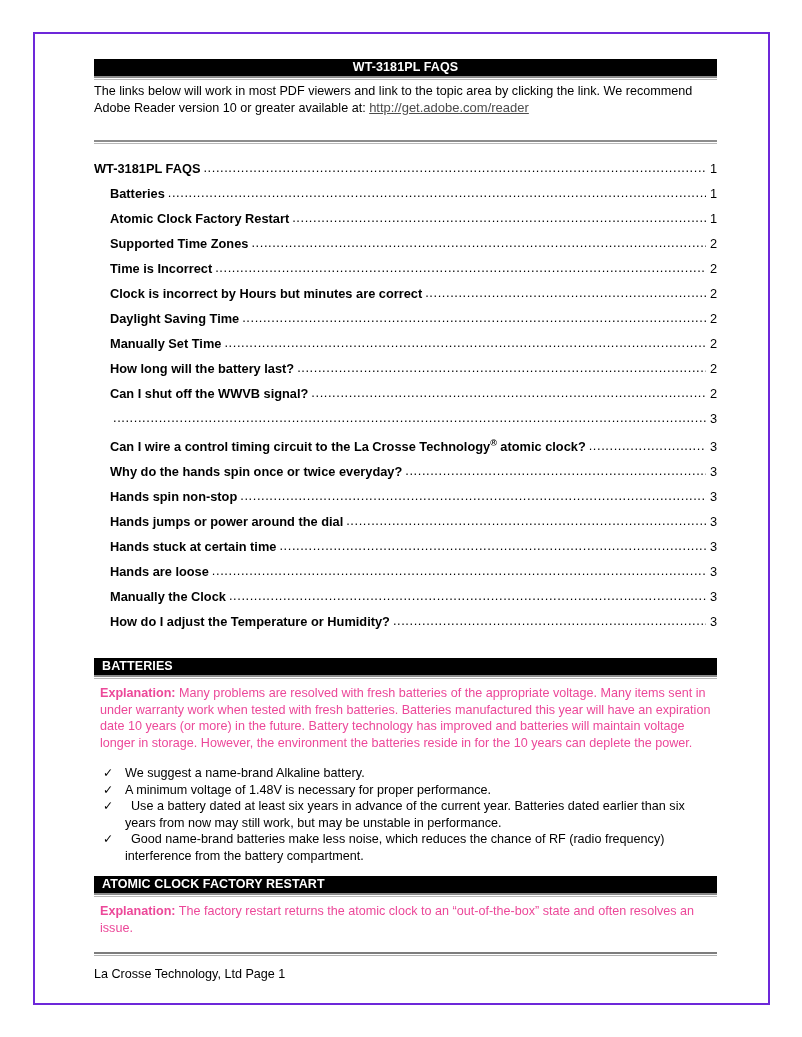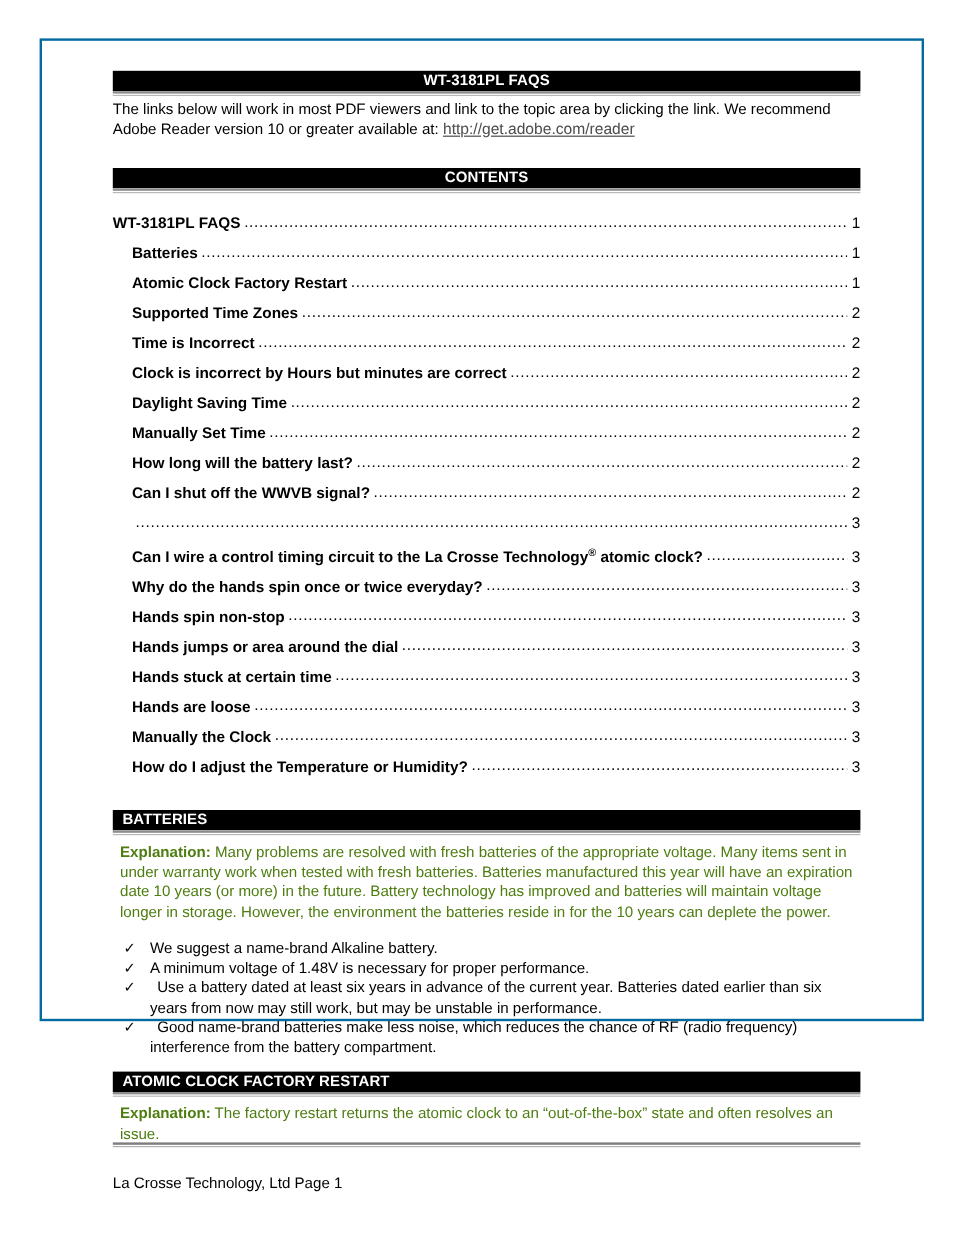--- a/index.html
+++ b/index.html
@@ -12,22 +12,22 @@
     height: 1037px;
     font-family: "Liberation Sans", sans-serif;
     -webkit-font-smoothing: none;
   }
 
   .page {
     position: absolute;
     left: 33px;
     top: 32px;
     width: 737px;
-    height: 819px;
-    border: 2px solid #0369a1;
+    height: 973px;
+    border: 2px solid #6d28d9;
     box-sizing: border-box;
     background: #ffffff;
   }
 
   .content {
     position: absolute;
     left: 59px;
     top: 25px;
     width: 623px;
   }
@@ -100,21 +100,21 @@
     text-align: right;
     font-weight: normal;
   }
   .sup { font-size: 9px; vertical-align: super; font-weight: bold; }
 
   
   .section { margin-top: 0px; }
   .section-body {
     font-size: 12.6px;
     line-height: 16.5px;
-    color: #4d7c0f;
+    color: #ec4899;
     margin-top: 6px;
     padding-left: 6px;
     width: 612px;
   }
   .section-body b { font-weight: bold; }
 
   .checklist {
     margin-top: 14px;
     padding-left: 6px;
     font-size: 12.6px;
@@ -149,21 +149,21 @@
   .footer-rule {
     height: 4px;
     border-top: 2px solid #7d7d7d;
     border-bottom: 1px solid #b0b0b0;
     box-sizing: border-box;
   }
   .footer-text {
     font-size: 12.6px;
     line-height: 16px;
     color: #000000;
-    margin-top: 22px;
+    margin-top: 10px;
   }
 
   .spacer-24 { height: 24px; }
   .spacer-12 { height: 12px; }
 </style>
 </head>
 <body>
 
 <div class="page">
 
@@ -175,21 +175,20 @@
     </div>
 
     <div class="intro">
       <span>The links below will work in most PDF viewers and link to the topic area by clicking the link. We recommend Adobe Reader version 10 or greater available at:</span>
       <span class="link">http://get.adobe.com/reader</span>
     </div>
 
     <div class="spacer-24"></div>
 
     <div class="barblock">
-      <div class="bar center">CONTENTS</div>
       <div class="rule"></div>
     </div>
 
     <div class="toc">
         <div class="toc-row lvl1">
           <span class="toc-label">WT-3181PL FAQS</span>
           <span class="toc-gap"></span>
           <span class="toc-dots">.......................................................................................................................................................................</span>
           <span class="toc-page">1</span>
         </div>
@@ -264,21 +263,21 @@
           <span class="toc-dots">.......................................................................................................................................................................</span>
           <span class="toc-page">3</span>
         </div>
         <div class="toc-row lvl2">
           <span class="toc-label">Hands spin non-stop</span>
           <span class="toc-gap"></span>
           <span class="toc-dots">.......................................................................................................................................................................</span>
           <span class="toc-page">3</span>
         </div>
         <div class="toc-row lvl2">
-          <span class="toc-label">Hands jumps or area around the dial</span>
+          <span class="toc-label">Hands jumps or power around the dial</span>
           <span class="toc-gap"></span>
           <span class="toc-dots">.......................................................................................................................................................................</span>
           <span class="toc-page">3</span>
         </div>
         <div class="toc-row lvl2">
           <span class="toc-label">Hands stuck at certain time</span>
           <span class="toc-gap"></span>
           <span class="toc-dots">.......................................................................................................................................................................</span>
           <span class="toc-page">3</span>
         </div>

